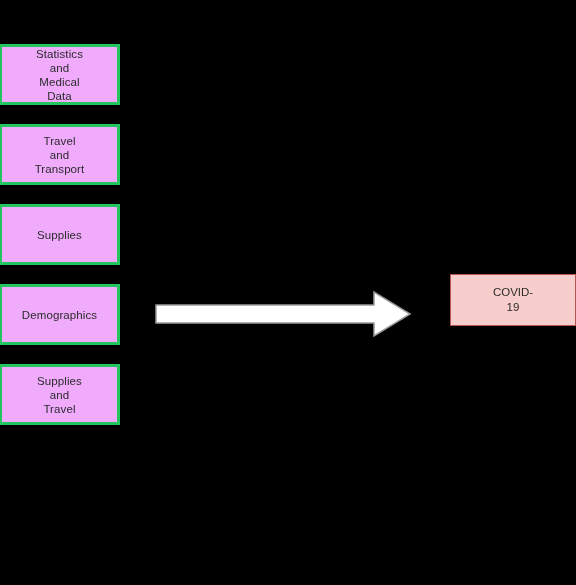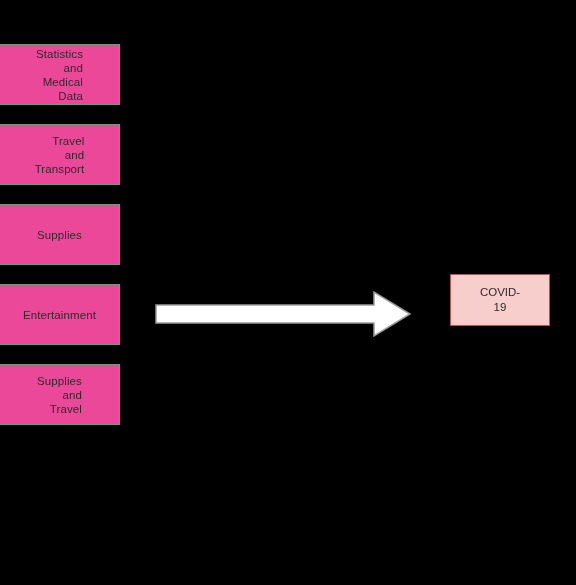--- a/index.html
+++ b/index.html
@@ -15,40 +15,40 @@
     overflow: hidden;
     font-family: "Liberation Sans", sans-serif;
   }
 
   
   .src-box {
     position: absolute;
     left: -1px;
     width: 121px;
     height: 61px;
-    background: #ec4899;
-    border: 1px solid #22c55e;
+    background: #f0abfc;
+    border: 3px solid #22c55e;
     box-sizing: border-box;
     display: flex;
     align-items: center;
     justify-content: center;
-    text-align: right;
+    text-align: center;
     color: #2b2b2b;
     font-size: 11.5px;
     line-height: 14px;
     letter-spacing: 0.1px;
     white-space: pre-line;
   }
 
   
   .target-box {
     position: absolute;
     left: 450px;
     top: 274px;
-    width: 100px;
+    width: 126px;
     height: 52px;
     background: #f8cecc;
     border: 1px solid #b85450;
     box-sizing: border-box;
     display: flex;
     align-items: center;
     justify-content: center;
     text-align: center;
     color: #2b2b2b;
     font-size: 11.5px;
@@ -87,21 +87,21 @@
     <span>Travel
 and
 Transport</span>
   </div>
 
   <div class="src-box" style="top:204px">
     <span>Supplies</span>
   </div>
 
   <div class="src-box" style="top:284px">
-    <span>Entertainment</span>
+    <span>Demographics</span>
   </div>
 
   <div class="src-box" style="top:364px">
     <span>Supplies
 and
 Travel</span>
   </div>
 
 
 

